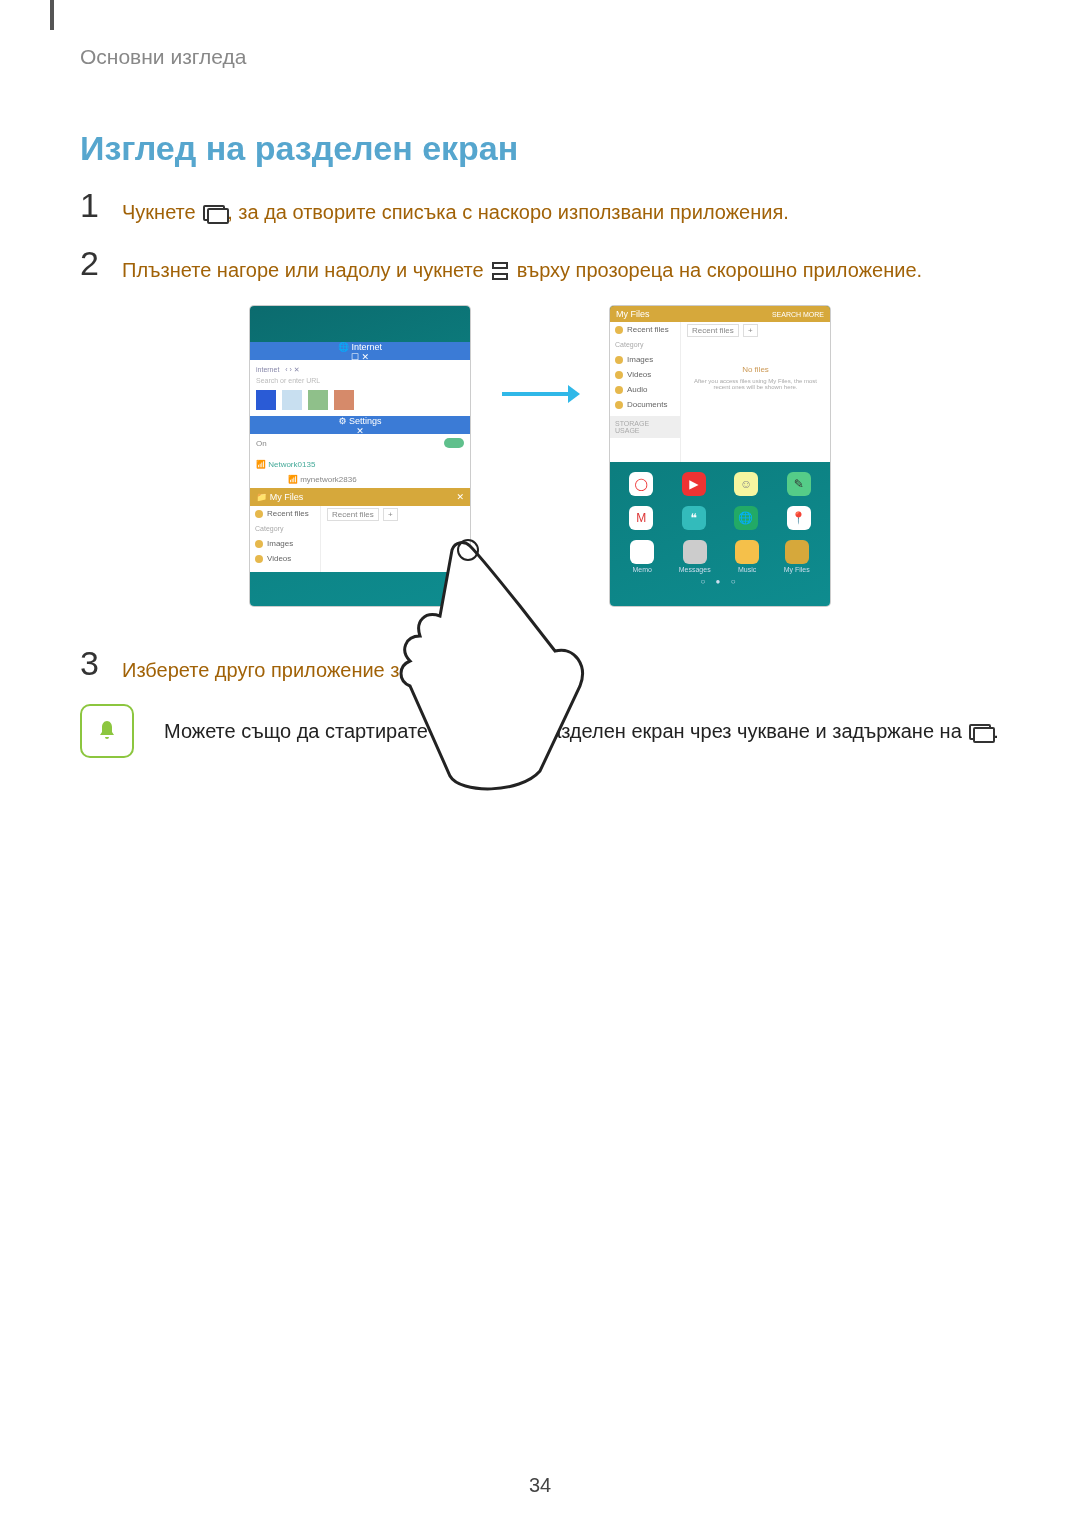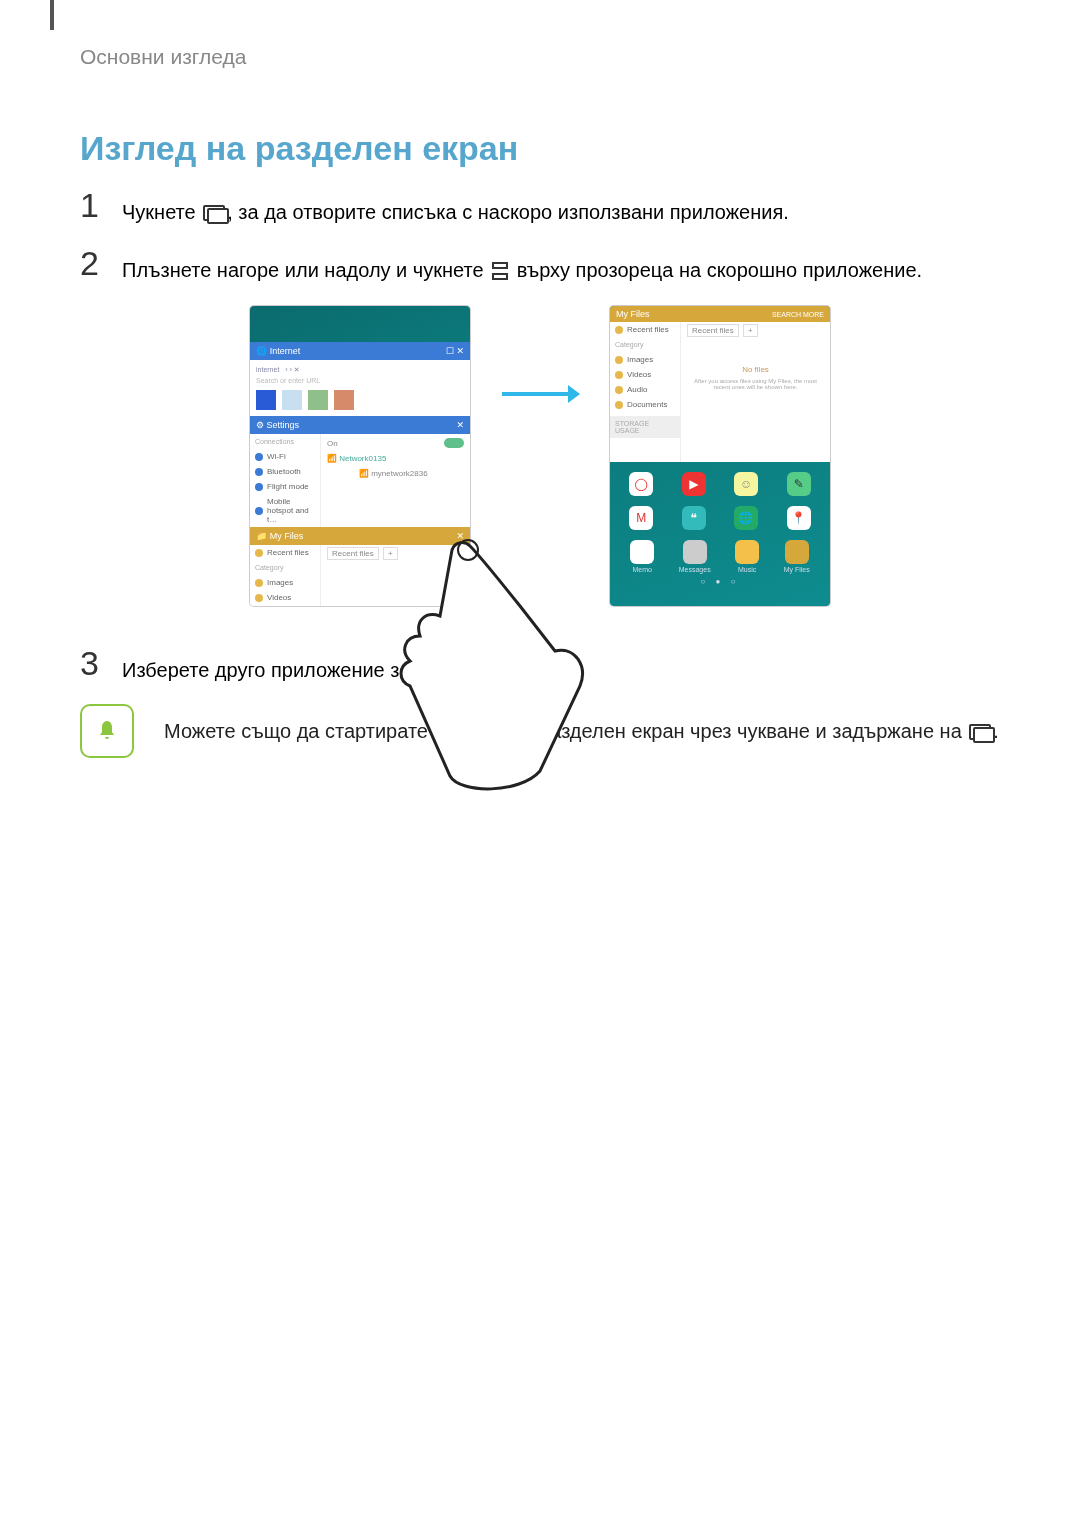--- a/index.html
+++ b/index.html
@@ -2,32 +2,32 @@
 <html><head>
 <meta charset="utf-8">
 <style>
   html,body{margin:0;padding:0;background:#fff;font-family:"Segoe UI",Arial,sans-serif;color:#222;}
   .page{width:1080px;height:1527px;position:relative;box-sizing:border-box;padding:40px 80px 0 80px;}
   .border-mark{position:absolute;left:50px;top:0;width:4px;height:30px;background:#555;}
   .breadcrumb{color:#888;font-size:21px;margin-top:5px;margin-bottom:60px;}
   h2.title{color:#56a6ce;font-size:34px;font-weight:600;margin:0 0 20px 0;}
   .step{display:flex;align-items:flex-start;margin-bottom:18px;}
   .step-num{font-size:34px;color:#333;width:42px;flex:0 0 42px;line-height:1;font-weight:400;}
-  .step-body{font-size:20px;color:#000000;padding-top:8px;line-height:1.6;}
+  .step-body{font-size:20px;color:#a16207;padding-top:8px;line-height:1.6;}
   .inline-icon{display:inline-block;width:22px;height:16px;border:2px solid #333;border-radius:2px;box-sizing:border-box;position:relative;top:2px;margin:0 2px;}
   .inline-icon::after{content:"";position:absolute;right:-6px;bottom:-5px;width:22px;height:16px;border:2px solid #333;border-radius:2px;background:#fff;box-sizing:border-box;}
   .split-icon{display:inline-block;width:16px;height:18px;position:relative;top:3px;margin:0 3px;}
   .split-icon::before,.split-icon::after{content:"";position:absolute;left:0;width:16px;height:7px;border:2px solid #333;box-sizing:border-box;}
   .split-icon::before{top:0;}
   .split-icon::after{bottom:0;}
   .figure-row{display:flex;align-items:flex-start;justify-content:center;gap:30px;margin:20px 0 40px 0;}
   .device{width:220px;border-radius:4px;overflow:hidden;box-shadow:0 0 0 1px #ccc;position:relative;background:linear-gradient(160deg,#0b6b6e 0%,#0c7d7e 40%,#0e8c8f 100%);}
   .panel{background:#fff;margin:0;font-size:9px;}
   .panel-bar{height:18px;display:flex;align-items:center;padding:0 6px;color:#fff;font-size:9px;justify-content:space-between;}
-  .panel-bar.blue{background:#3b7bd6;}
+  .panel-bar.blue{background:#3b7bd6;flex-direction:column;}
   .panel-bar.ochre{background:#d6a83b;}
   .panel-body{padding:6px;background:#fff;}
   .two-col{display:flex;}
   .left-nav{width:70px;background:#fff;border-right:1px solid #eee;}
   .left-nav .nav-h{font-size:7px;color:#aaa;padding:4px 5px;}
   .nav-item{display:flex;align-items:center;gap:4px;padding:3px 5px;font-size:8px;color:#666;}
   .nav-dot{width:8px;height:8px;border-radius:50%;flex:0 0 8px;}
   .right-area{flex:1;padding:4px 6px;font-size:8px;color:#888;}
   .thumbs{display:flex;gap:6px;margin-top:6px;}
   .thumb{width:20px;height:20px;background:#ddd;}
@@ -93,47 +93,26 @@
             </div>
           </div>
         </div>
 
         <div class="panel">
           <div class="panel-bar blue">
             <span>⚙ <span>Settings</span></span>
             <span>✕</span>
           </div>
           <div class="two-col">
-            <div class="left-nav">
-              <div class="nav-h">Connections</div>
-              <div id="left-settings-nav">
-                  <div class="nav-item">
-                    <span class="nav-dot" style="background:#3b7bd6;"></span>
-                    <span>Wi-Fi</span>
-                  </div>
-                  <div class="nav-item">
-                    <span class="nav-dot" style="background:#3b7bd6;"></span>
-                    <span>Bluetooth</span>
-                  </div>
-                  <div class="nav-item">
-                    <span class="nav-dot" style="background:#3b7bd6;"></span>
-                    <span>Flight mode</span>
-                  </div>
-                  <div class="nav-item">
-                    <span class="nav-dot" style="background:#3b7bd6;"></span>
-                    <span>Mobile hotspot and t…</span>
-                  </div>
-                </div>
-            </div>
             <div class="right-area">
               <div style="display:flex;align-items:center;">
                   <span>On</span>
                   <span class="toggle"></span>
                 </div>
-              <div style="margin-top:6px;color:#4a9;">📶 <span>Network0135</span></div>
+              <div style="margin-top:12px;color:#4a9;">📶 <span>Network0135</span></div>
               <div style="margin-top:6px;color:#888;margin-left:32px;">📶 <span>mynetwork2836</span></div>
             </div>
           </div>
         </div>
 
         <div class="panel">
           <div class="panel-bar ochre">
             <span>📁 <span>My Files</span></span>
             <span>✕</span>
           </div>
@@ -261,13 +240,14 @@
       <svg class="bell" viewBox="0 0 24 24">
           <path d="M12 2 C9 2 7 5 7 8 L7 13 L5 16 L19 16 L17 13 L17 8 C17 5 15 2 12 2 Z M10 18 A2 2 0 0 0 14 18 Z" fill="#8cc63f"></path>
         </svg>
     </div>
     <div class="tip-text">
       <span>Можете също да стартирате изгледа на разделен екран чрез чукване и задържане на </span>
       <span class="inline-icon"></span><span>.</span>
     </div>
   </div>
 
+  <div class="page-num">34</div>
 </div>
 
 </body></html>

